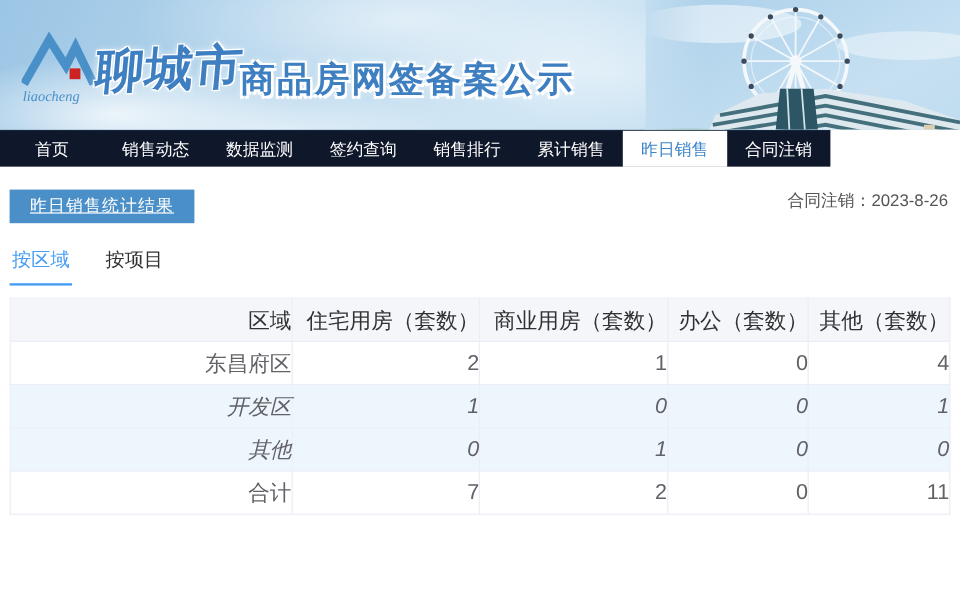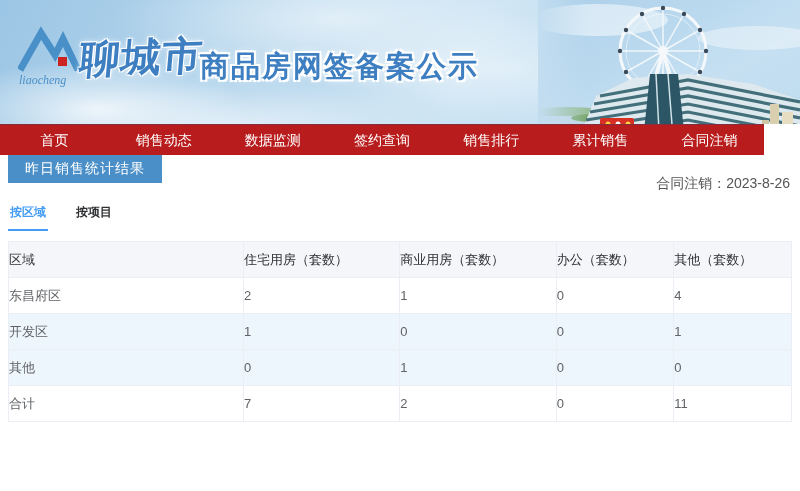--- a/index.html
+++ b/index.html
@@ -1,21 +1,21 @@
 <!DOCTYPE html>
 <html><head>
 <meta charset="utf-8">
 <style>
   * { margin:0; padding:0; box-sizing:border-box; }
   html,body { width:800px; height:491px; overflow:hidden; background:#fff;
     font-family:"Liberation Sans","DejaVu Sans",sans-serif; }
 
   
   .site-header{
-    position:relative; width:800px; height:124px; overflow:hidden;
+    position:relative; width:800px; height:108px; overflow:hidden;
     background:
       radial-gradient(ellipse 220px 70px at 12% 88%, rgba(255,255,255,.75), transparent 70%),
       radial-gradient(ellipse 320px 90px at 42% 15%, rgba(255,255,255,.55), transparent 70%),
       radial-gradient(ellipse 260px 80px at 62% 55%, rgba(255,255,255,.45), transparent 70%),
       radial-gradient(ellipse 300px 60px at 30% 100%, rgba(255,255,255,.55), transparent 70%),
       linear-gradient(115deg,#9cc6e5 0%,#b4d5ec 30%,#cbe3f3 58%,#bedcf0 100%);
   }
   .logo-mark{ position:absolute; left:18px; top:26px; }
   .calligraphy{
     position:absolute; left:80px; top:30px; font-size:40px; font-weight:bold;
@@ -24,51 +24,51 @@
   }
   .site-title{
     position:absolute; left:200px; top:47px; font-size:29px; font-weight:900;
     color:#3e7fc1; letter-spacing:2px;
     text-shadow:-2px -2px 0 #fff,2px -2px 0 #fff,-2px 2px 0 #fff,2px 2px 0 #fff,0 0 8px rgba(255,255,255,.9);
   }
   .header-photo{ position:absolute; right:0; top:0; }
 
   
   .main-nav{
-    display:flex; width:764px; height:31px; background:#b91c1c;
+    display:flex; width:692px; height:31px; background:#0f172a;
     border-top:1px solid rgba(30,80,130,.35);
   }
   .main-nav a{
     flex:1; text-align:center; line-height:30px; color:#fff; font-size:14px;
     text-decoration:none; cursor:pointer; display:block;
   }
   .main-nav a.active{ background:#fff; color:#3d85c6; }
 
   
   .content{ position:relative; width:800px; padding:0 8px; background:#fff; }
   .section-title{
-    display:inline-block; margin-top:0; padding:5px 17px;
-    background:#4a8fc7; color:#fff; font-size:14px; letter-spacing:1px;
+    display:inline-block; margin-top:19px; padding:5px 17px;
+    background:#4a8fc7; color:#fff; font-size:14px; letter-spacing:1px;text-decoration:underline;
   }
   .current-date{
     position:absolute; right:10px; top:20px; font-size:14px; color:#555;
   }
   .tabs{ margin-top:17px; display:flex; gap:26px; }
-  .tab{ font-size:12px; padding:4px 2px 8px; cursor:pointer; color:#303133;font-weight:bold; }
+  .tab{ font-size:16px; padding:4px 2px 8px; cursor:pointer; color:#303133; }
   .tab.active{ color:#459df5; border-bottom:2px solid #459df5; }
 
   
   table.stats{ width:784px; margin-top:10px; border-collapse:collapse; }
   table.stats th, table.stats td{
-    border:1px solid #ebeef5; height:36px; text-align:left;
-    font-size:13px; font-weight:normal;
+    border:1px solid #ebeef5; height:36px; text-align:right;
+    font-size:18px; font-weight:normal;
   }
   table.stats th{ background:#f5f6fa; color:#303133; }
   table.stats td{ color:#606266; background:#fff; }
-  table.stats tr.striped td{ background:#eef6fd; }
+  table.stats tr.striped td{ background:#eef6fd;font-style:italic; }
   table.stats .col-region{ width:30%; }
 </style>
 </head>
 <body>
 
 <div class="site-header">
 
   <svg class="logo-mark" width="66" height="66" viewBox="0 0 66 66">
     <path d="M2,44 L23,7 L37,29 L45,13 L60,44" fill="none" stroke="#4a90c8" stroke-width="7" stroke-linejoin="miter" stroke-linecap="butt"></path>
     <rect x="40" y="31" width="9" height="9" fill="#cc2222"></rect>
@@ -165,20 +165,21 @@
   </svg>
 </div>
 
 <div class="main-nav">
   <a>首页</a>
   <a>销售动态</a>
   <a>数据监测</a>
   <a>签约查询</a>
   <a>销售排行</a>
   <a>累计销售</a>
+  <a class="active">昨日销售</a>
   <a>合同注销</a>
 </div>
 
 <div class="content">
 
   <div class="section-title">昨日销售统计结果</div>
 
   <div class="current-date">
     <span>合同注销：</span><span>2023-8-26</span>
   </div>

